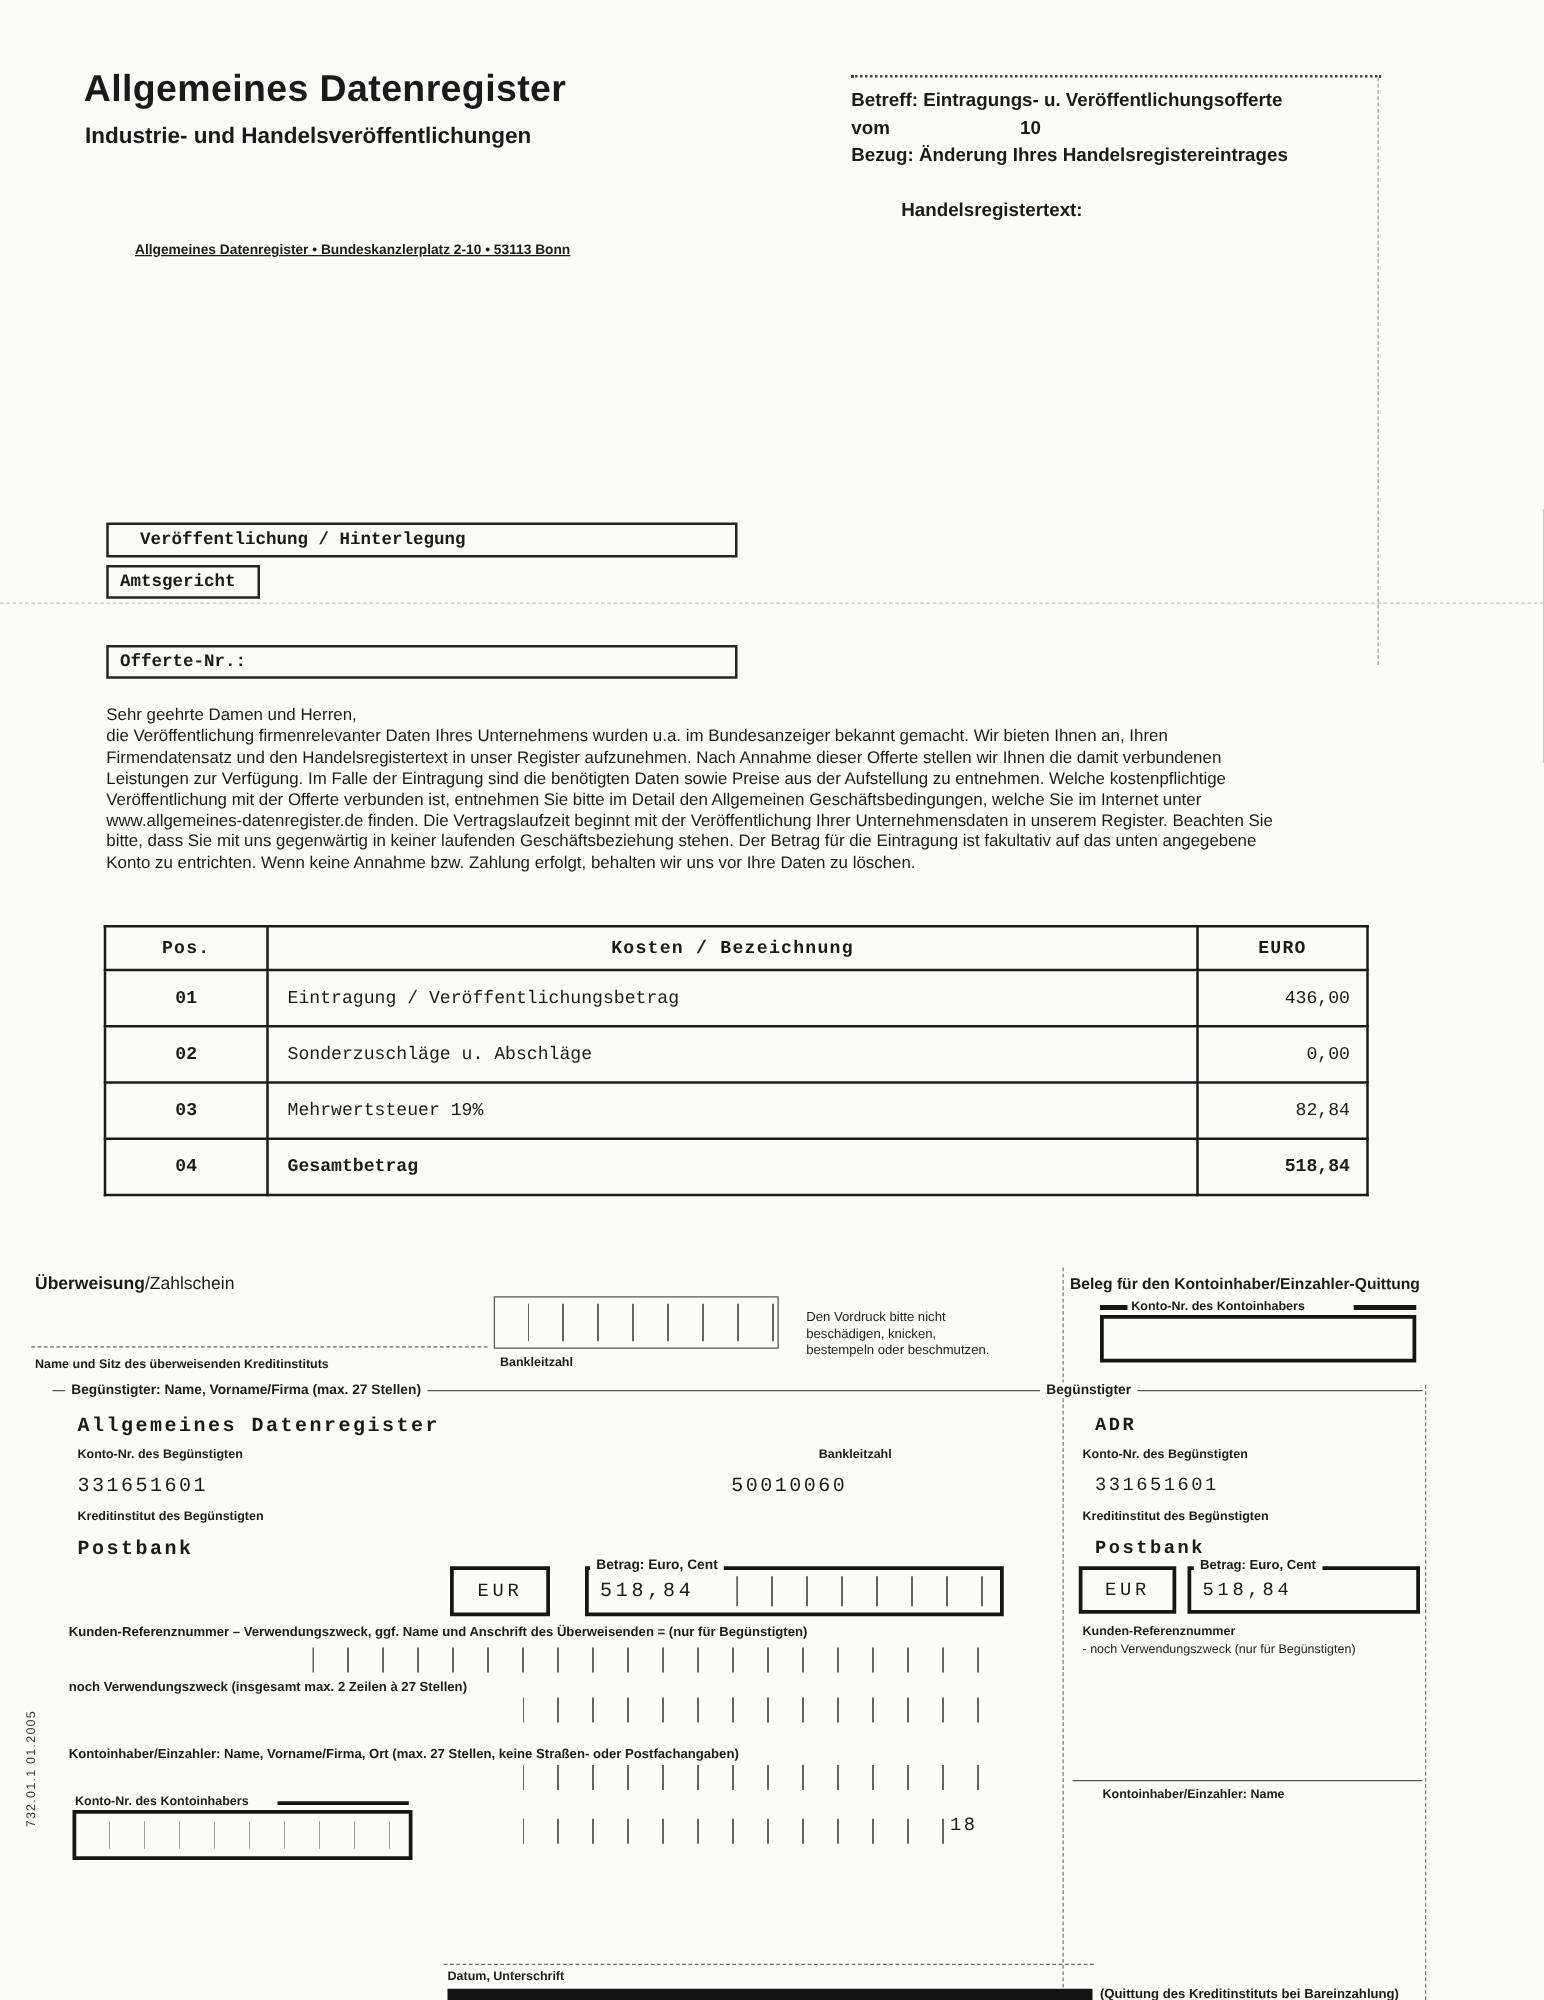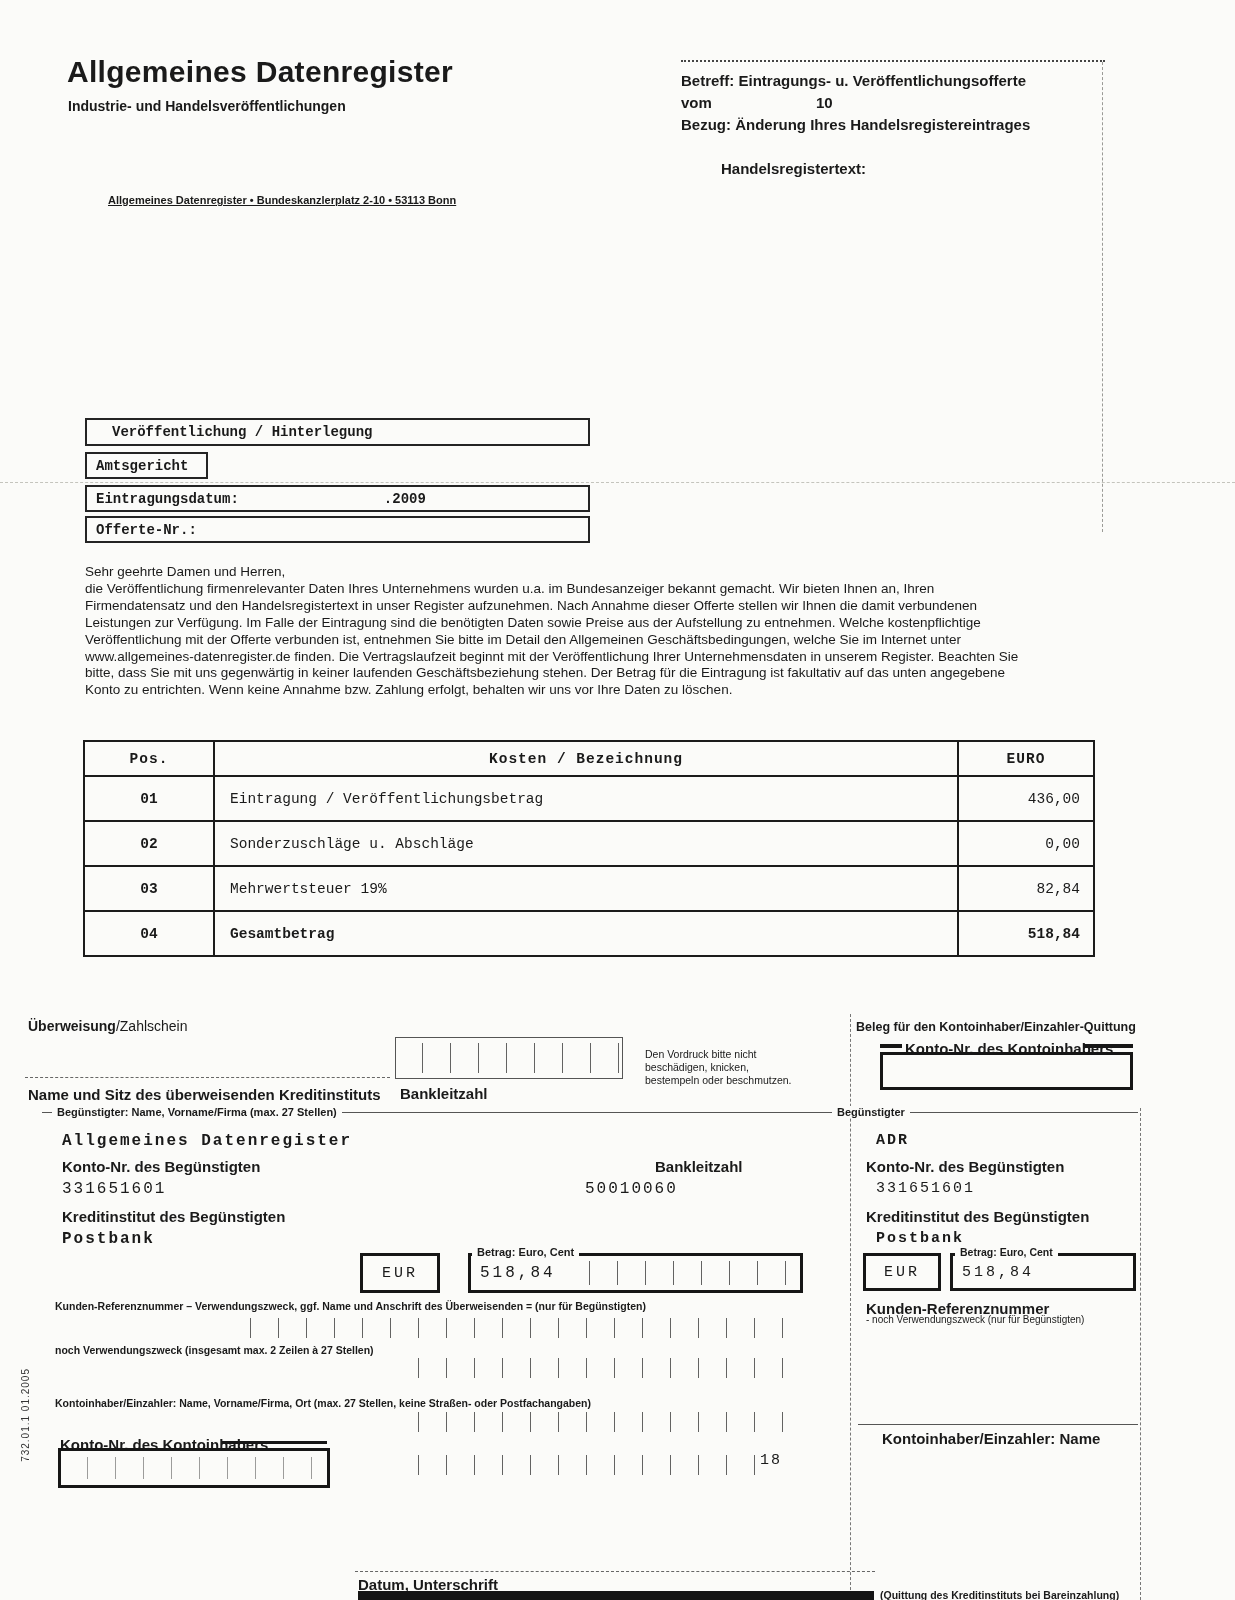--- a/index.html
+++ b/index.html
@@ -5,26 +5,26 @@
   * { margin:0; padding:0; box-sizing:border-box; }
   html,body { background:#8a8a8a; }
   .page {
     position:relative; width:1235px; height:1600px; margin:0 auto;
     background:#fbfbf9; color:#1a1a1a; overflow:hidden;
     font-family:"Liberation Sans", sans-serif;
   }
   .abs { position:absolute; }
   .mono { font-family:"Liberation Mono","DejaVu Sans Mono",monospace; }
   .b { font-weight:700; }
-  .sm { font-size:15px; font-weight:700; }
+  .sm { font-size:10px; font-weight:700; }
   .xs { font-size:10.5px; font-weight:700; }
   .prelines { white-space:pre-line; }
 
   .doc-title { left:67px; top:55px; font-size:30px; font-weight:600; letter-spacing:.3px; }
-  .doc-subtitle { left:68px; top:98px; font-size:14px; font-weight:700; }
+  .doc-subtitle { left:68px; top:98px; font-size:18px; font-weight:700; }
   .sender-line { left:108px; top:194px; font-size:11px; font-weight:600; text-decoration:underline; }
 
   .subject-block { left:681px; top:60px; width:424px; border-top:2px dotted #444; padding-top:8px; font-size:15px; font-weight:700; line-height:22px; }
   .v-dash-right { left:1102px; top:62px; height:470px; border-left:1px dashed #9a9a96; }
   .fold-line { left:0; top:482px; width:1235px; border-top:1px dashed #c4c4bd; }
 
   .refbox {
     position:absolute; border:2px solid #242424; background:transparent;
     font-family:"Liberation Mono","DejaVu Sans Mono",monospace; font-weight:700; font-size:14px;
     display:flex; align-items:center; padding-left:9px;
@@ -81,24 +81,20 @@
   </div>
   <div class="abs v-dash-right"></div>
   <div class="abs fold-line"></div>
 
   <div class="refbox" style="left:85px; top:418px; width:505px; height:28px;padding-left:25px;">
     <span>Veröffentlichung / Hinterlegung</span>
   </div>
   <div class="refbox" style="left:85px; top:452px; width:123px; height:27px;">
     <span>Amtsgericht</span>
   </div>
-  <div class="refbox" style="left:85px; top:485px; width:505px; height:27px;">
-    <span>Eintragungsdatum:</span>
-    <span style="margin-left:145px;">.2009</span>
-  </div>
   <div class="refbox" style="left:85px; top:516px; width:505px; height:27px;">
     <span>Offerte-Nr.:</span>
   </div>
 
   <div class="abs letter">
     <div>Sehr geehrte Damen und Herren,</div>
     <div>die Veröffentlichung firmenrelevanter Daten Ihres Unternehmens wurden u.a. im Bundesanzeiger bekannt gemacht. Wir bieten Ihnen an, Ihren Firmendatensatz und den Handelsregistertext in unser Register aufzunehmen. Nach Annahme dieser Offerte stellen wir Ihnen die damit verbundenen Leistungen zur Verfügung. Im Falle der Eintragung sind die benötigten Daten sowie Preise aus der Aufstellung zu entnehmen. Welche kostenpflichtige Veröffentlichung mit der Offerte verbunden ist, entnehmen Sie bitte im Detail den Allgemeinen Geschäftsbedingungen, welche Sie im Internet unter www.allgemeines-datenregister.de finden. Die Vertragslaufzeit beginnt mit der Veröffentlichung Ihrer Unternehmensdaten in unserem Register. Beachten Sie bitte, dass Sie mit uns gegenwärtig in keiner laufenden Geschäftsbeziehung stehen. Der Betrag für die Eintragung ist fakultativ auf das unten angegebene Konto zu entrichten. Wenn keine Annahme bzw. Zahlung erfolgt, behalten wir uns vor Ihre Daten zu löschen.</div>
   </div>
 
   <table class="cost-table">

